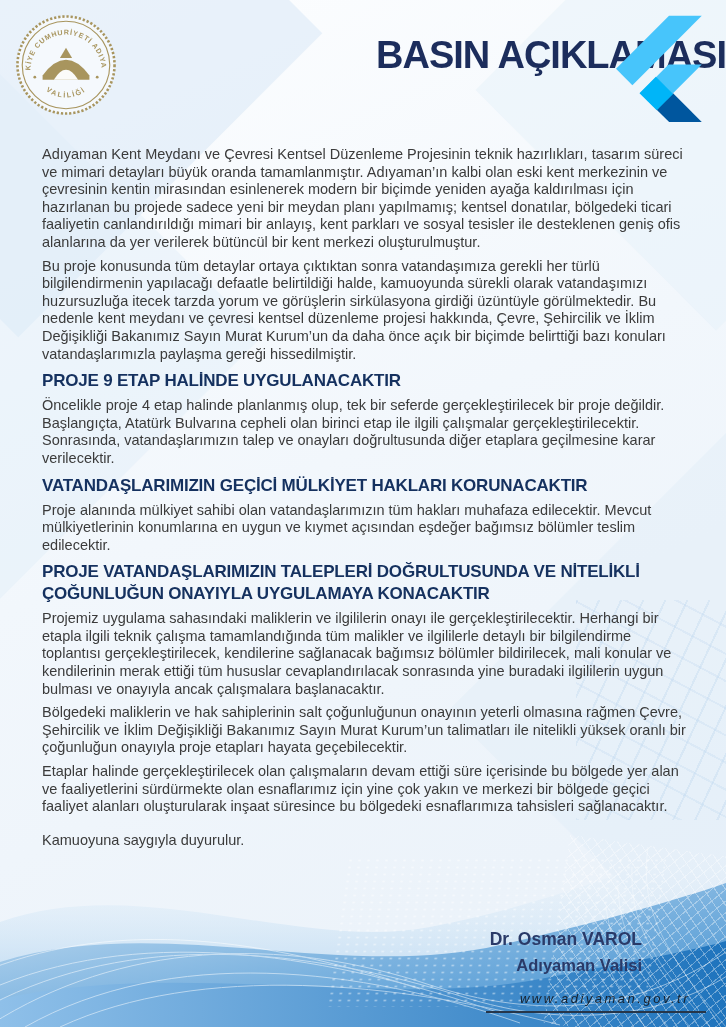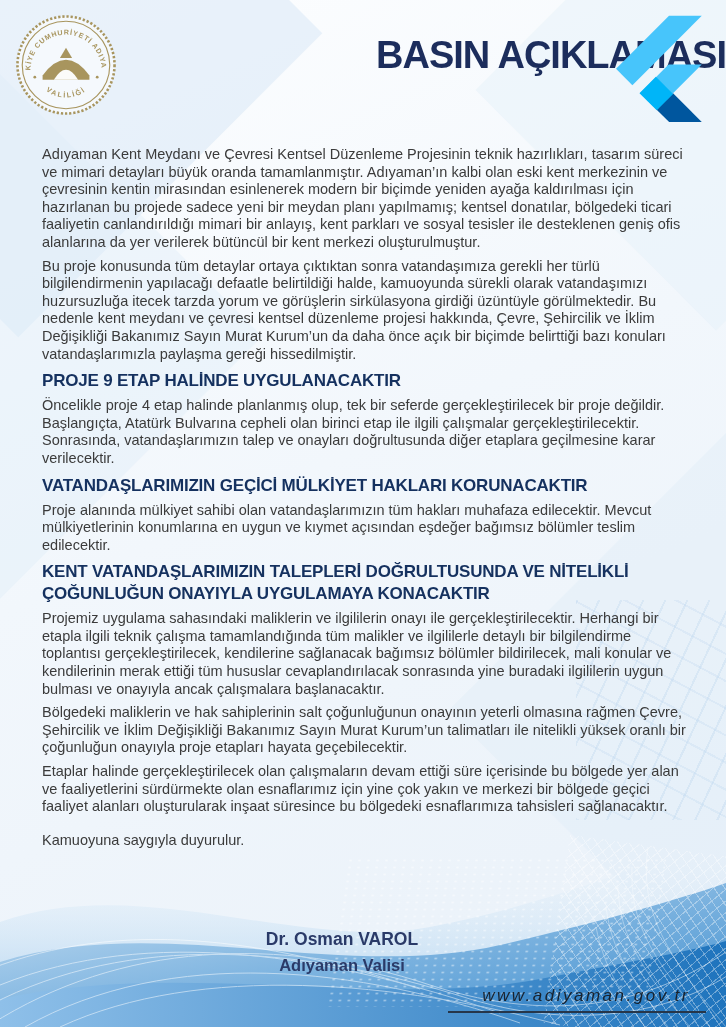--- a/index.html
+++ b/index.html
@@ -59,27 +59,27 @@
     margin:0 0 6px 0; font-size:14.5px; line-height:17.6px; color:#3b3b3b;
   }
   .doc-body h2.section-heading {
     margin:7px 0 5px 0; font-size:17px; line-height:22px; letter-spacing:-0.2px;
     font-weight:bold; color:#15315f;
   }
   .doc-body h2.spaced-heading { margin-top:17px; }
   .doc-body p.closing { margin-top:16px; }
 
   
-  .signature { position:absolute; top:926px; left:42px; width:600px; text-align:center; color:#2a3a68; }
+  .signature { position:absolute; top:926px; left:42px; width:600px; text-align:right; color:#2a3a68; }
   .signature .sig-name  { font-size:17.5px; font-weight:bold; line-height:26px; }
   .signature .sig-title { font-size:16.5px; font-weight:bold; line-height:26px; }
 
   .footer-url {
     position:absolute; right:20px; bottom:14px; display:inline-block;
-    font-size:17px; font-style:italic; letter-spacing:2.5px; color:#18222e;
+    font-size:13px; font-style:italic; letter-spacing:2.5px; color:#18222e;
     padding:0 16px 5px 34px; border-bottom:2px solid #26364a; cursor:pointer;
     text-decoration:none;
   }
 </style>
 </head>
 <body>
 
 <div class="page">
 
   <div class="band band1"></div>
@@ -163,21 +163,21 @@
   <main class="doc-body">
     <p class="body-par">Adıyaman Kent Meydanı ve Çevresi Kentsel Düzenleme Projesinin teknik hazırlıkları, tasarım süreci ve mimari detayları büyük oranda tamamlanmıştır. Adıyaman’ın kalbi olan eski kent merkezinin ve çevresinin kentin mirasından esinlenerek modern bir biçimde yeniden ayağa kaldırılması için hazırlanan bu projede sadece yeni bir meydan planı yapılmamış; kentsel donatılar, bölgedeki ticari faaliyetin canlandırıldığı mimari bir anlayış, kent parkları ve sosyal tesisler ile desteklenen geniş ofis alanlarına da yer verilerek bütüncül bir kent merkezi oluşturulmuştur.</p>
     <p class="body-par">Bu proje konusunda tüm detaylar ortaya çıktıktan sonra vatandaşımıza gerekli her türlü bilgilendirmenin yapılacağı defaatle belirtildiği halde, kamuoyunda sürekli olarak vatandaşımızı huzursuzluğa itecek tarzda yorum ve görüşlerin sirkülasyona girdiği üzüntüyle görülmektedir. Bu nedenle kent meydanı ve çevresi kentsel düzenleme projesi hakkında, Çevre, Şehircilik ve İklim Değişikliği Bakanımız Sayın Murat Kurum’un da daha önce açık bir biçimde belirttiği bazı konuları vatandaşlarımızla paylaşma gereği hissedilmiştir.</p>
 
     <h2 class="section-heading">PROJE 9 ETAP HALİNDE UYGULANACAKTIR</h2>
     <p class="body-par">Öncelikle proje 4 etap halinde planlanmış olup, tek bir seferde gerçekleştirilecek bir proje değildir. Başlangıçta, Atatürk Bulvarına cepheli olan birinci etap ile ilgili çalışmalar gerçekleştirilecektir. Sonrasında, vatandaşlarımızın talep ve onayları doğrultusunda diğer etaplara geçilmesine karar verilecektir.</p>
 
     <h2 class="section-heading">VATANDAŞLARIMIZIN GEÇİCİ MÜLKİYET HAKLARI KORUNACAKTIR</h2>
     <p class="body-par">Proje alanında mülkiyet sahibi olan vatandaşlarımızın tüm hakları muhafaza edilecektir. Mevcut mülkiyetlerinin konumlarına en uygun ve kıymet açısından eşdeğer bağımsız bölümler teslim edilecektir.</p>
 
-    <h2 class="section-heading">KENT VATANDAŞLARIMIZIN TALEPLERİ DOĞRULTUSUNDA VE NİTELİKLİ ÇOĞUNLUĞUN ONAYIYLA UYGULAMAYA KONACAKTIR</h2>
+    <h2 class="section-heading">PROJE VATANDAŞLARIMIZIN TALEPLERİ DOĞRULTUSUNDA VE NİTELİKLİ ÇOĞUNLUĞUN ONAYIYLA UYGULAMAYA KONACAKTIR</h2>
     <p class="body-par">Projemiz uygulama sahasındaki maliklerin ve ilgililerin onayı ile gerçekleştirilecektir. Herhangi bir etapla ilgili teknik çalışma tamamlandığında tüm malikler ve ilgililerle detaylı bir bilgilendirme toplantısı gerçekleştirilecek, kendilerine sağlanacak bağımsız bölümler bildirilecek, mali konular ve kendilerinin merak ettiği tüm hususlar cevaplandırılacak sonrasında yine buradaki ilgililerin uygun bulması ve onayıyla ancak çalışmalara başlanacaktır.</p>
     <p class="body-par">Bölgedeki maliklerin ve hak sahiplerinin salt çoğunluğunun onayının yeterli olmasına rağmen Çevre, Şehircilik ve İklim Değişikliği Bakanımız Sayın Murat Kurum’un talimatları ile nitelikli yüksek oranlı bir çoğunluğun onayıyla proje etapları hayata geçebilecektir.</p>
 
     <p class="body-par">Etaplar halinde gerçekleştirilecek olan çalışmaların devam ettiği süre içerisinde bu bölgede yer alan ve faaliyetlerini sürdürmekte olan esnaflarımız için yine çok yakın ve merkezi bir bölgede geçici faaliyet alanları oluşturularak inşaat süresince bu bölgedeki esnaflarımıza tahsisleri sağlanacaktır.</p>
 
     <p class="body-par closing">Kamuoyuna saygıyla duyurulur.</p>
   </main>
 
   <div class="signature">
     <div class="sig-name">Dr. Osman VAROL</div>

